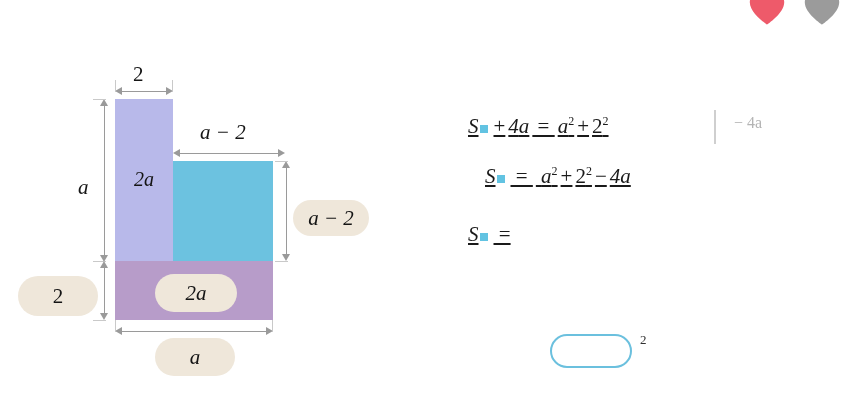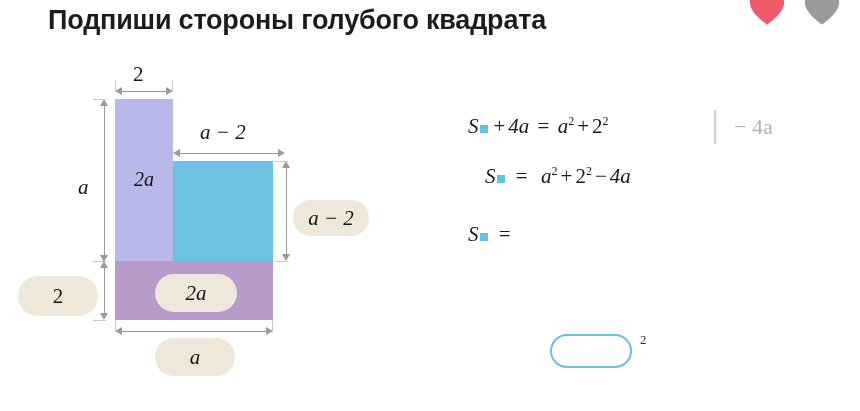--- a/index.html
+++ b/index.html
@@ -177,20 +177,21 @@
     left: 468px;
     top: 106px;
     width: 392px;
   }
   .eq-row {
     position: absolute;
     white-space: nowrap;
     font-family: "Liberation Serif", serif;
     font-size: 21px;
     color: #1a1a1a;
+    text-decoration: underline;
   }
   .eq1 { top: 8px;  left: 0; }
   .eq2 { top: 58px; left: 17px; }
   .eq3 { top: 116px; left: 0; }
 
   .it { font-style: italic; }
   .up { font-style: normal; }
   sup.sq {
     font-size: 12px;
     vertical-align: super;
@@ -215,21 +216,21 @@
     top: 4px;
     width: 2px;
     height: 34px;
     background: #cfcfcf;
   }
   .hint {
     position: absolute;
     left: 266px;
     top: 8px;
     font-family: "Liberation Serif", serif;
-    font-size: 22px;
+    font-size: 16px;
     color: #b4b4b4;
     white-space: nowrap;
   }
 
   
   .answer-wrap {
     position: absolute;
     left: 82px;
     top: 112px;
   }
@@ -249,21 +250,20 @@
     font-family: "Liberation Serif", serif;
     font-size: 13px;
     color: #303030;
   }
 </style>
 </head>
 <body>
 
 <div class="page">
 
-  <div class="title">Подпиши стороны голубого квадрата</div>
 
   <div class="hearts">
     <span class="heart heart-red">
       <svg viewBox="0 0 32 30" xmlns="http://www.w3.org/2000/svg">
         <path d="M16 29C16 29 1.5 19.5 1.5 10.2C1.5 4.9 5.6 1 10.4 1C13.2 1 15.2 2.5 16 4.1C16.8 2.5 18.8 1 21.6 1C26.4 1 30.5 4.9 30.5 10.2C30.5 19.5 16 29 16 29Z" fill="#ee5a6a"></path>
       </svg>
     </span>
     <span class="heart heart-gray">
       <svg viewBox="0 0 32 30" xmlns="http://www.w3.org/2000/svg">
         <path d="M16 29C16 29 1.5 19.5 1.5 10.2C1.5 4.9 5.6 1 10.4 1C13.2 1 15.2 2.5 16 4.1C16.8 2.5 18.8 1 21.6 1C26.4 1 30.5 4.9 30.5 10.2C30.5 19.5 16 29 16 29Z" fill="#9b9b9b"></path>

